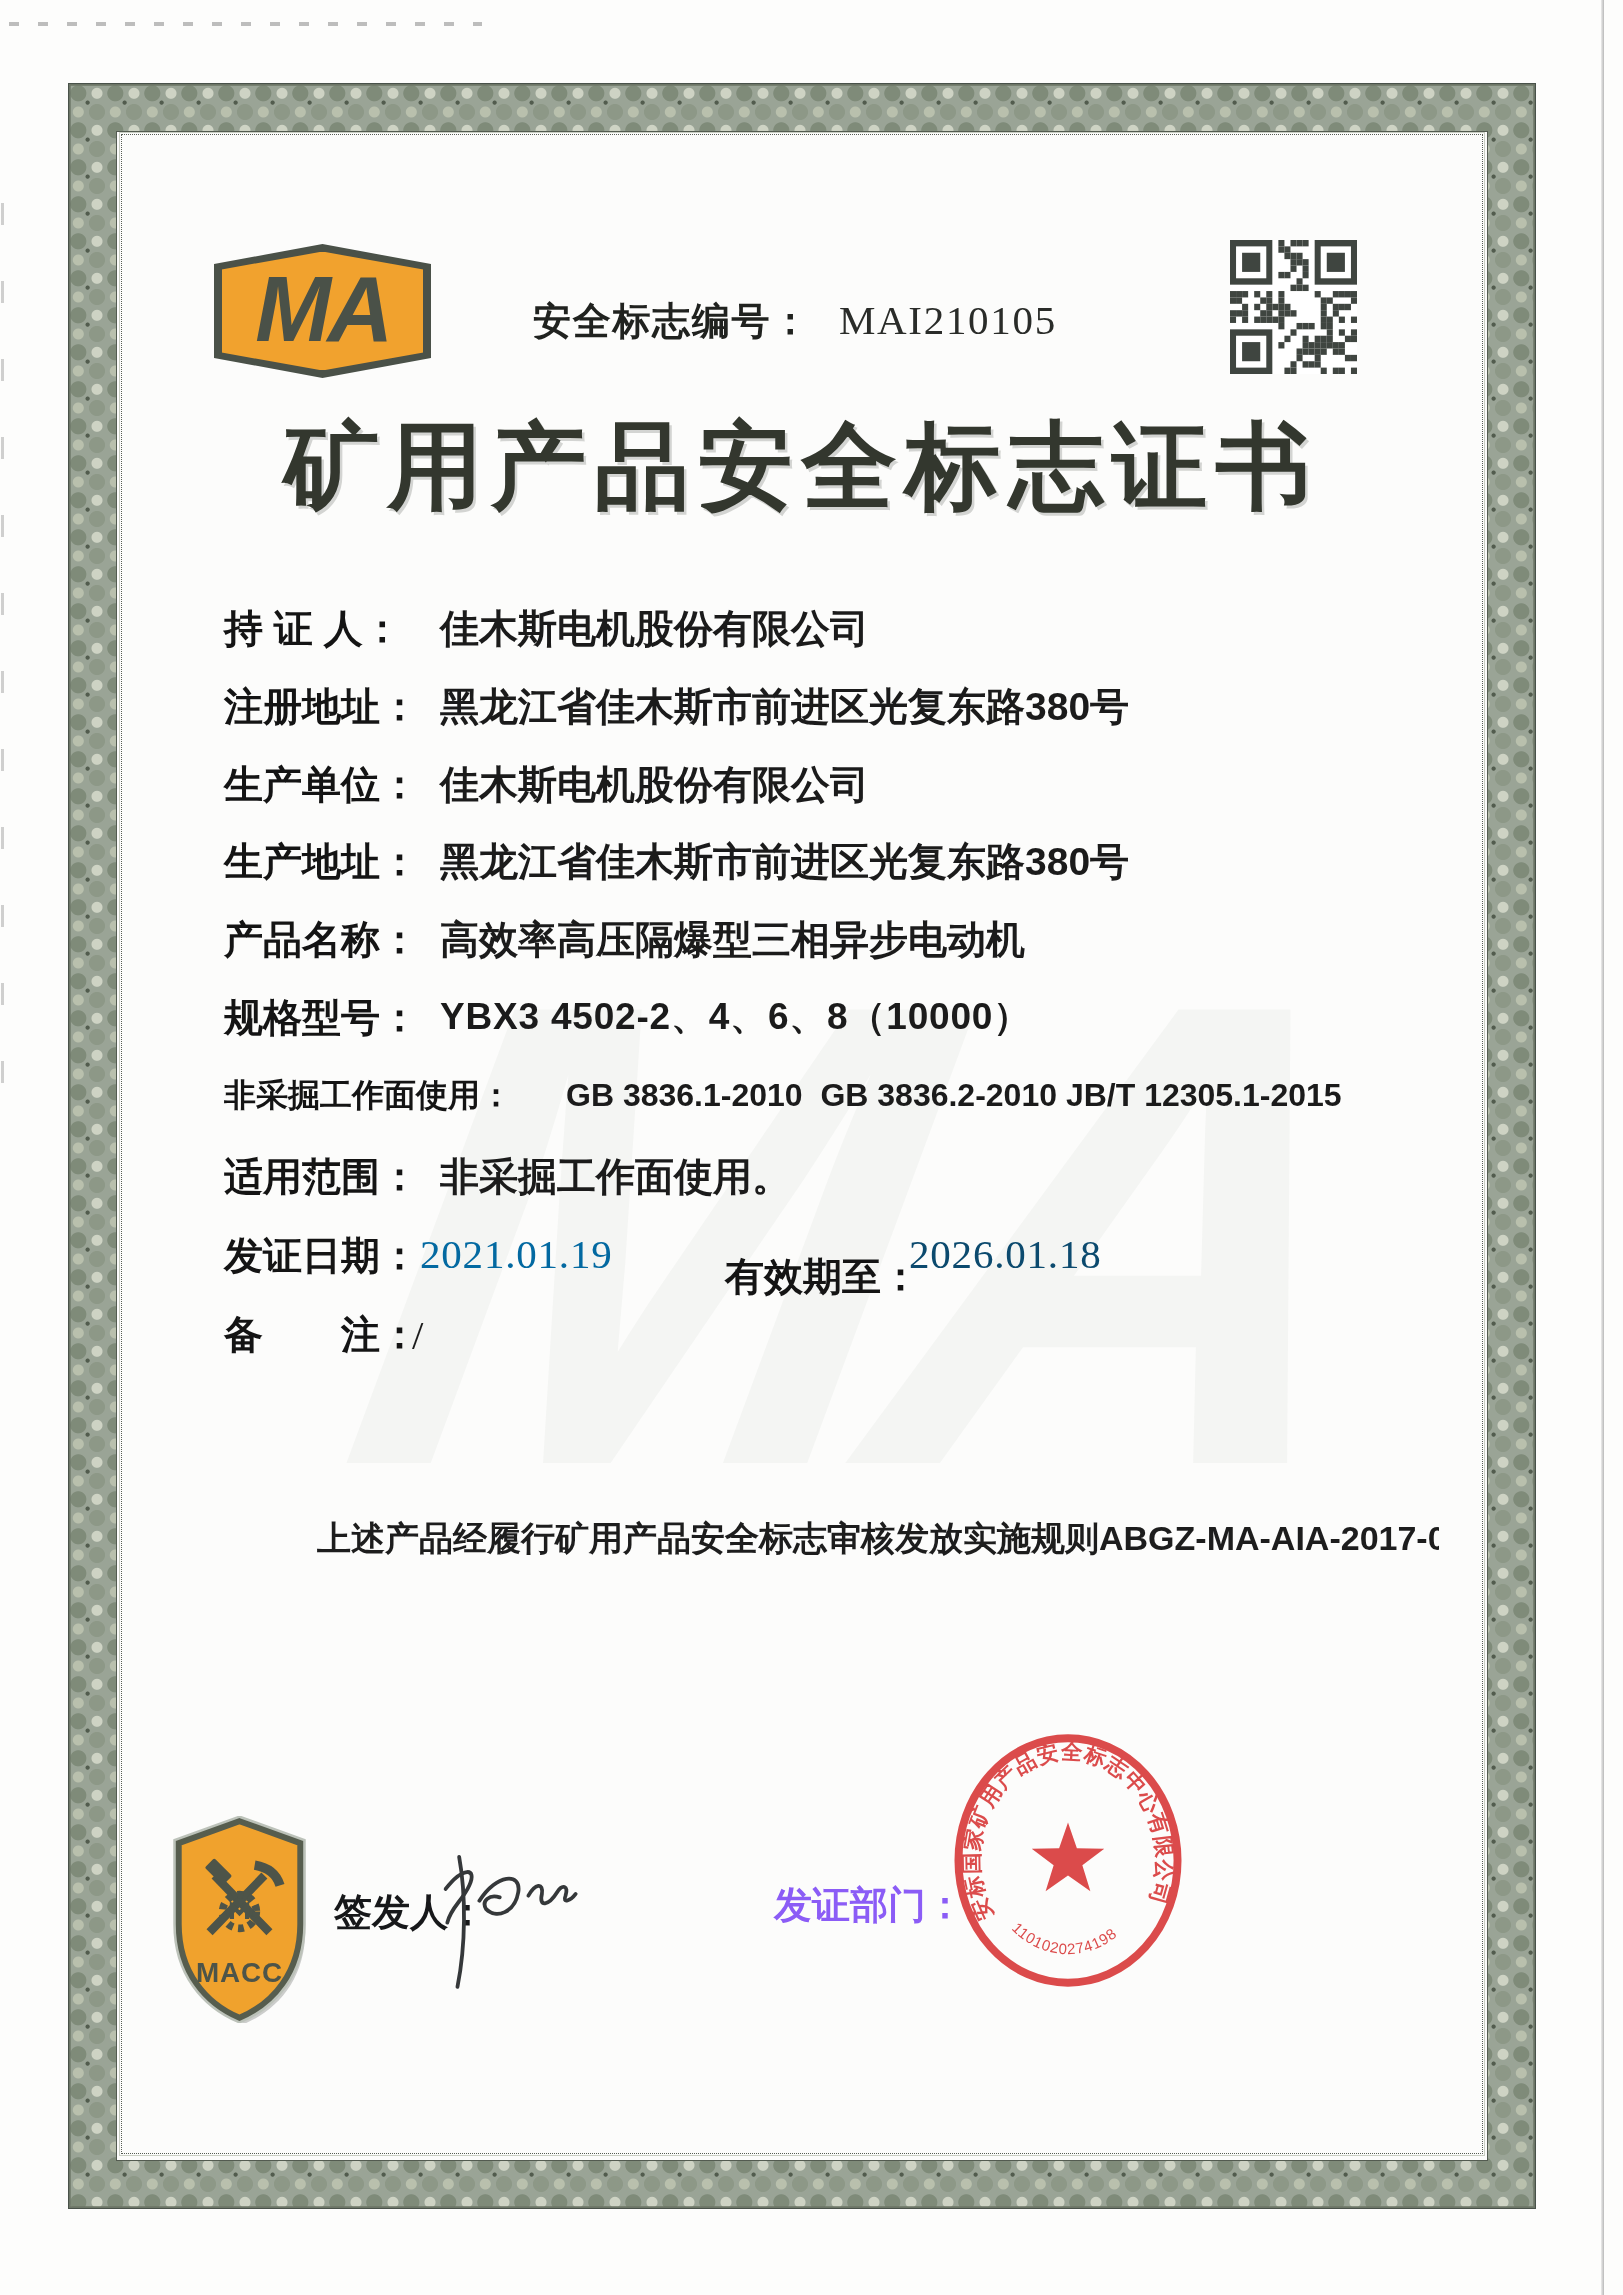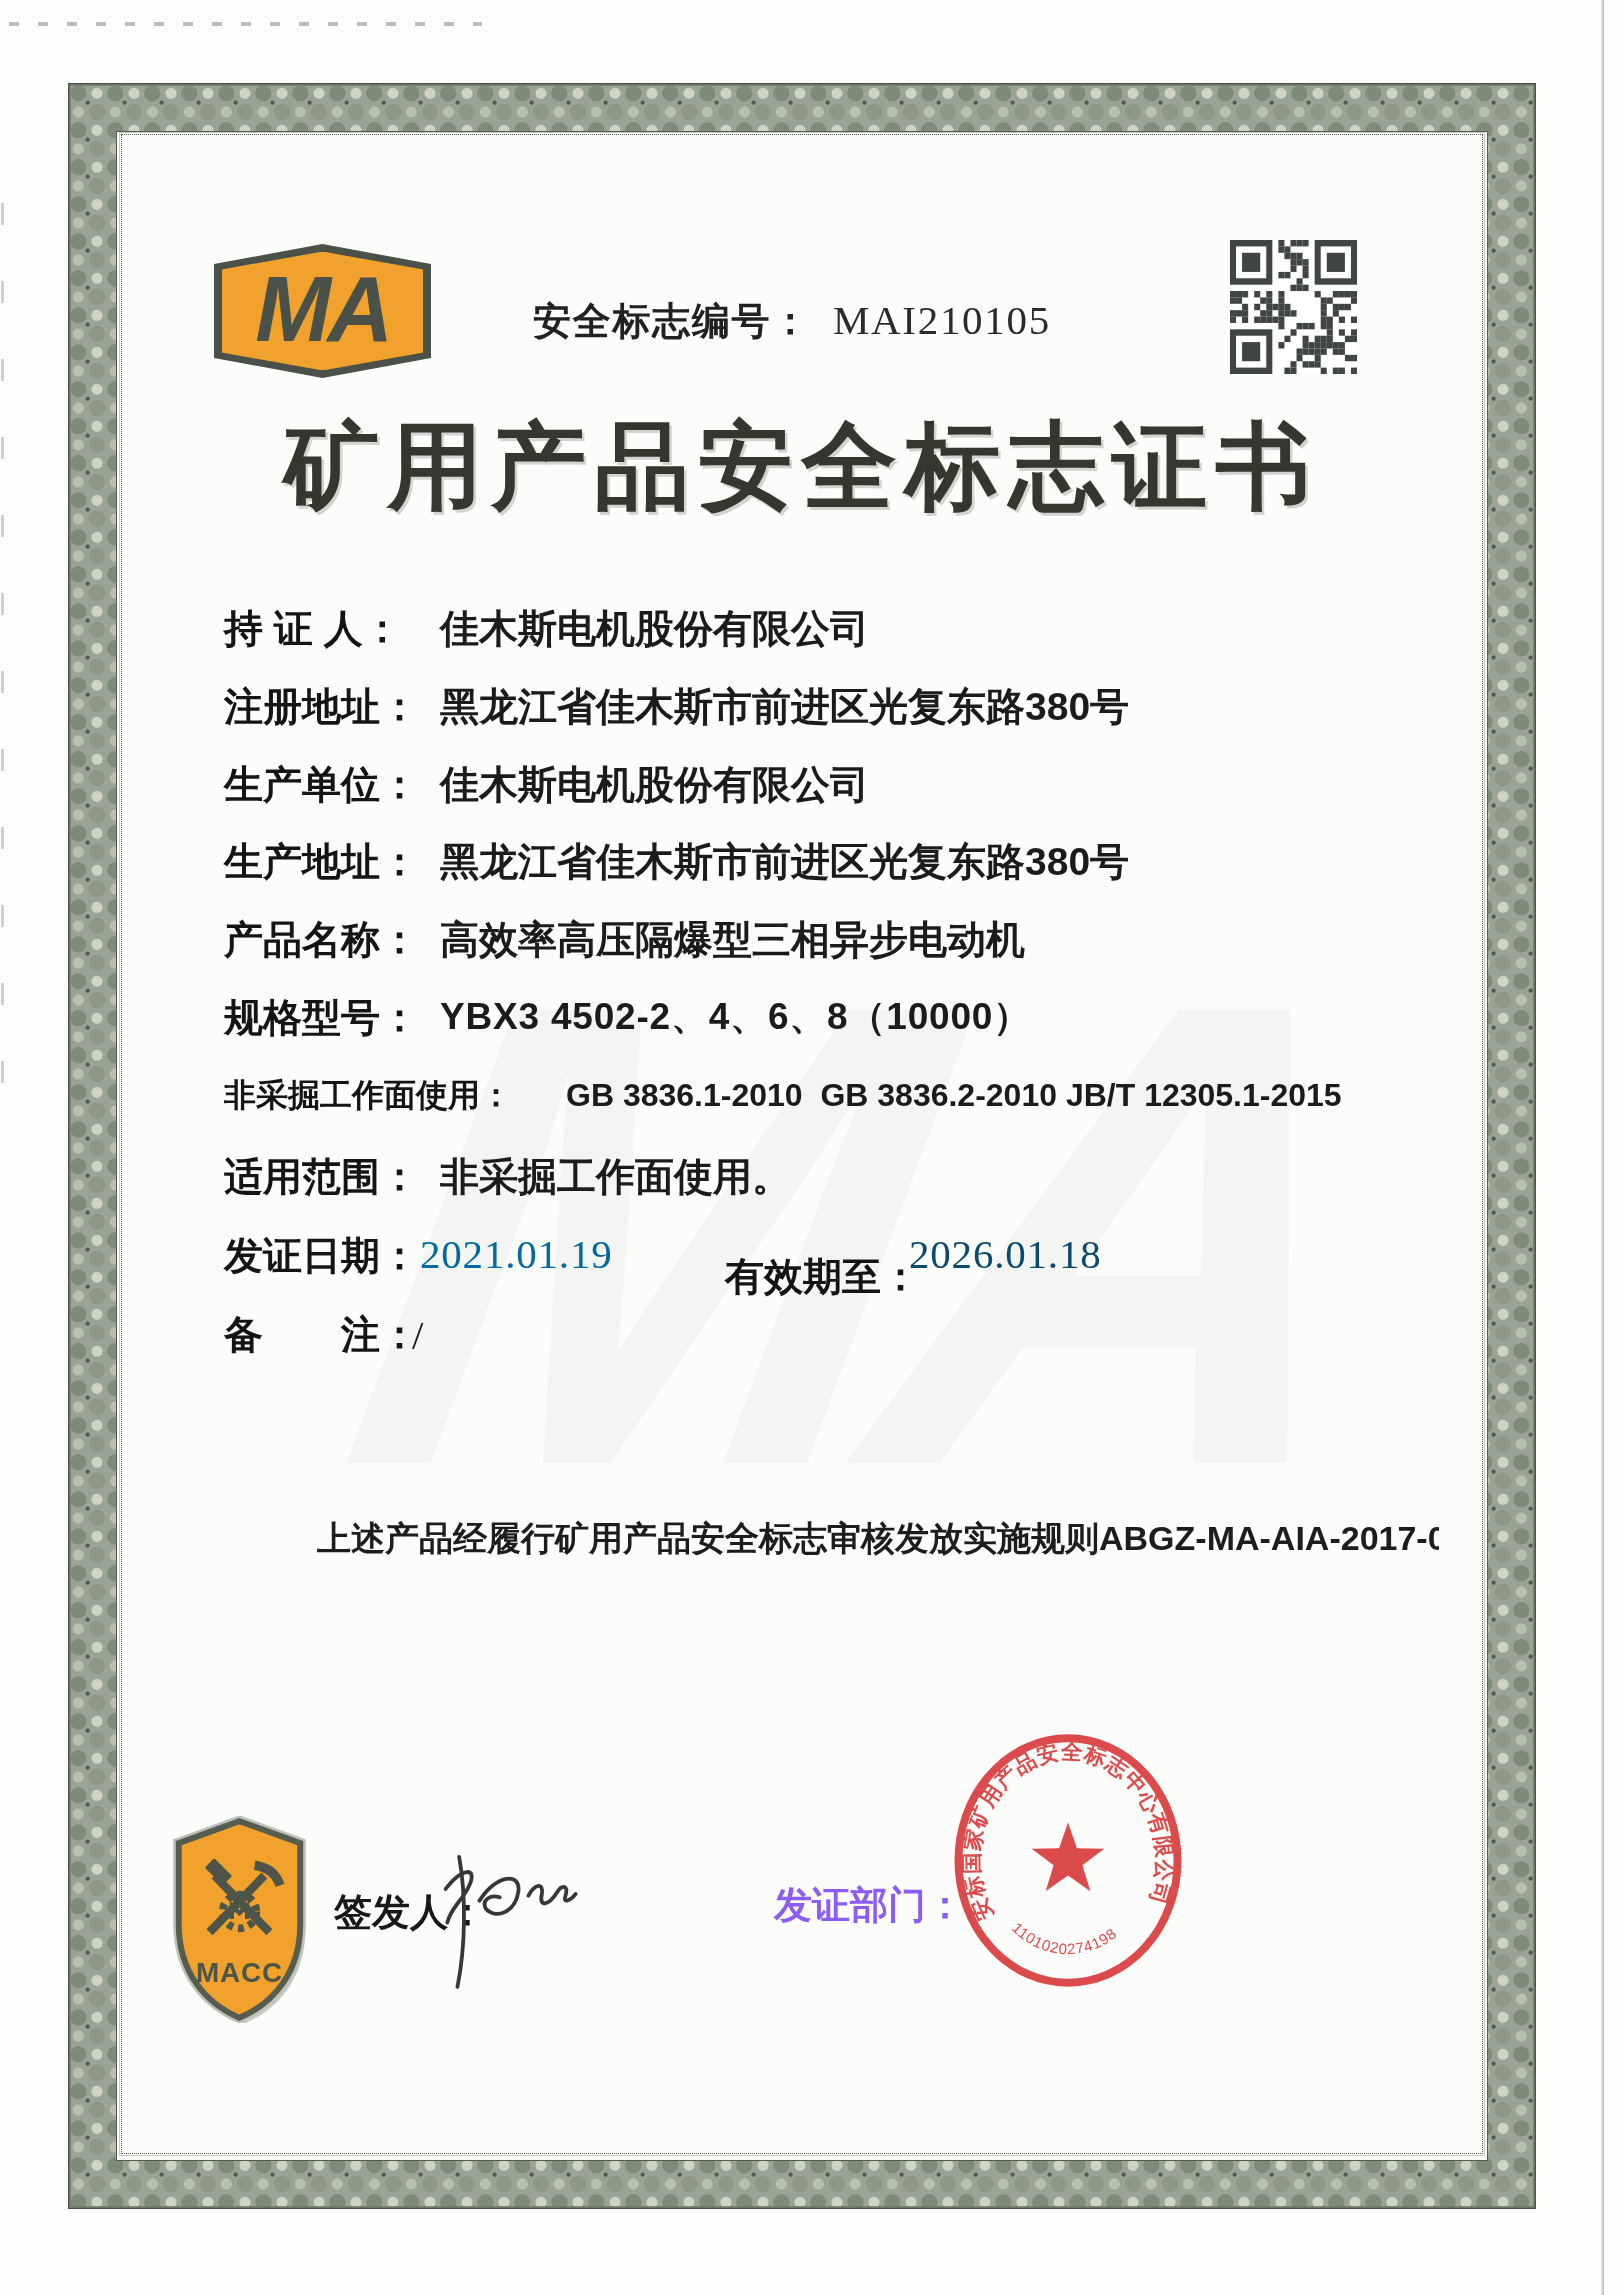--- a/index.html
+++ b/index.html
@@ -47,21 +47,21 @@
   .ma-logo{position:absolute;left:214px;top:244px;width:217px;height:134px;
     clip-path:polygon(0 15%,50% 0,100% 15%,100% 85%,50% 100%,0 85%);
     background:#4a5148;}
   .ma-logo-inner{position:absolute;left:7.6px;top:7.6px;right:7.6px;bottom:7.6px;
     clip-path:polygon(0 15%,50% 0,100% 15%,100% 85%,50% 100%,0 85%);
     background:#f1a22e;display:flex;align-items:center;justify-content:center;}
   .ma-logo-text{font:italic 900 91px "Liberation Sans",sans-serif;color:#4a5148;
     letter-spacing:-3.4px;transform:scaleY(1.02);padding-bottom:5px;}
   .mark-number-row{position:absolute;left:533px;top:298px;display:flex;align-items:baseline;}
   .mark-number-label{font:700 38px/1.1 "Liberation Sans",sans-serif;color:#20221f;letter-spacing:1.7px;}
-  .mark-number-value{font:400 41px/1.1 "Liberation Serif",serif;color:#2a2c29;margin-left:22px;letter-spacing:1.7px;}
+  .mark-number-value{font:400 41px/1.1 "Liberation Serif",serif;color:#2a2c29;margin-left:28px;letter-spacing:1.7px;}
   .qr{position:absolute;left:1230px;top:240px;width:127px;height:134px;}
   
   .title{
     position:absolute;left:121px;top:413px;width:1361px;text-align:center;
     font:700 95px/1.15 "Liberation Serif",serif;color:#33372e;letter-spacing:8.5px;
     text-shadow:2.5px 2.5px 0 rgba(70,72,64,.22);white-space:nowrap;
   }
   
   .row{position:absolute;left:224px;height:47px;white-space:nowrap;}
   .row .lab{font:700 39px/1.15 "Liberation Sans",sans-serif;color:#141414;white-space:pre;}

